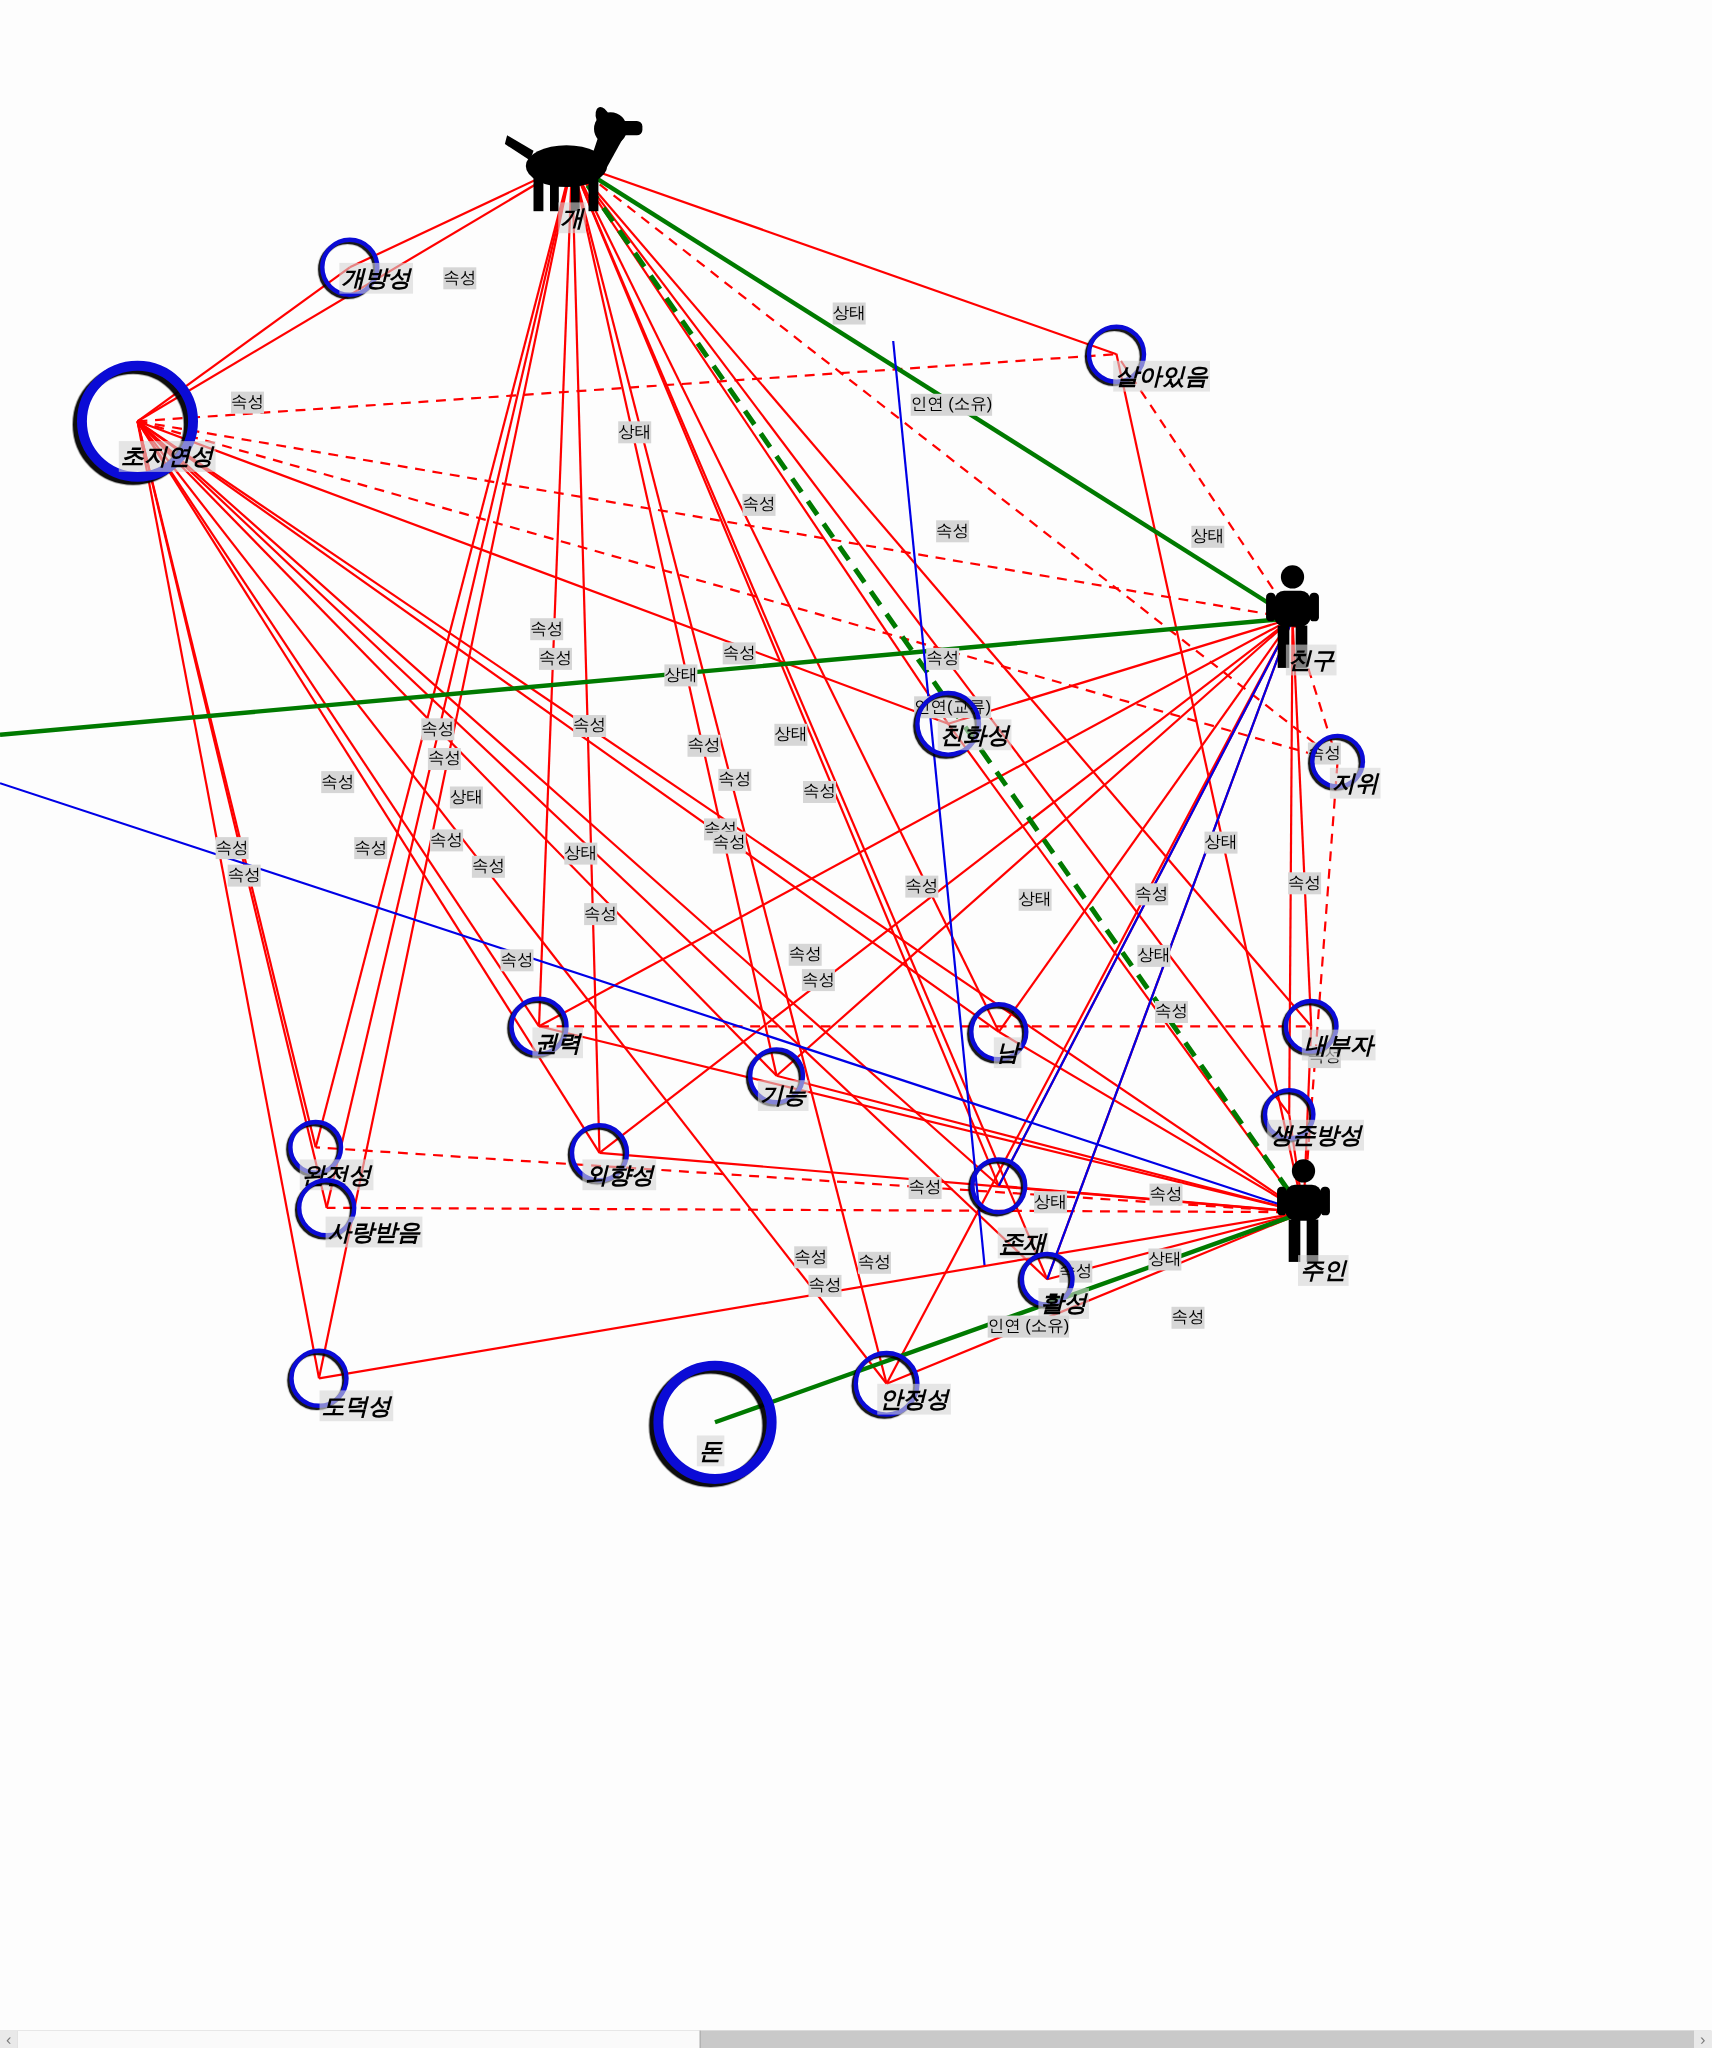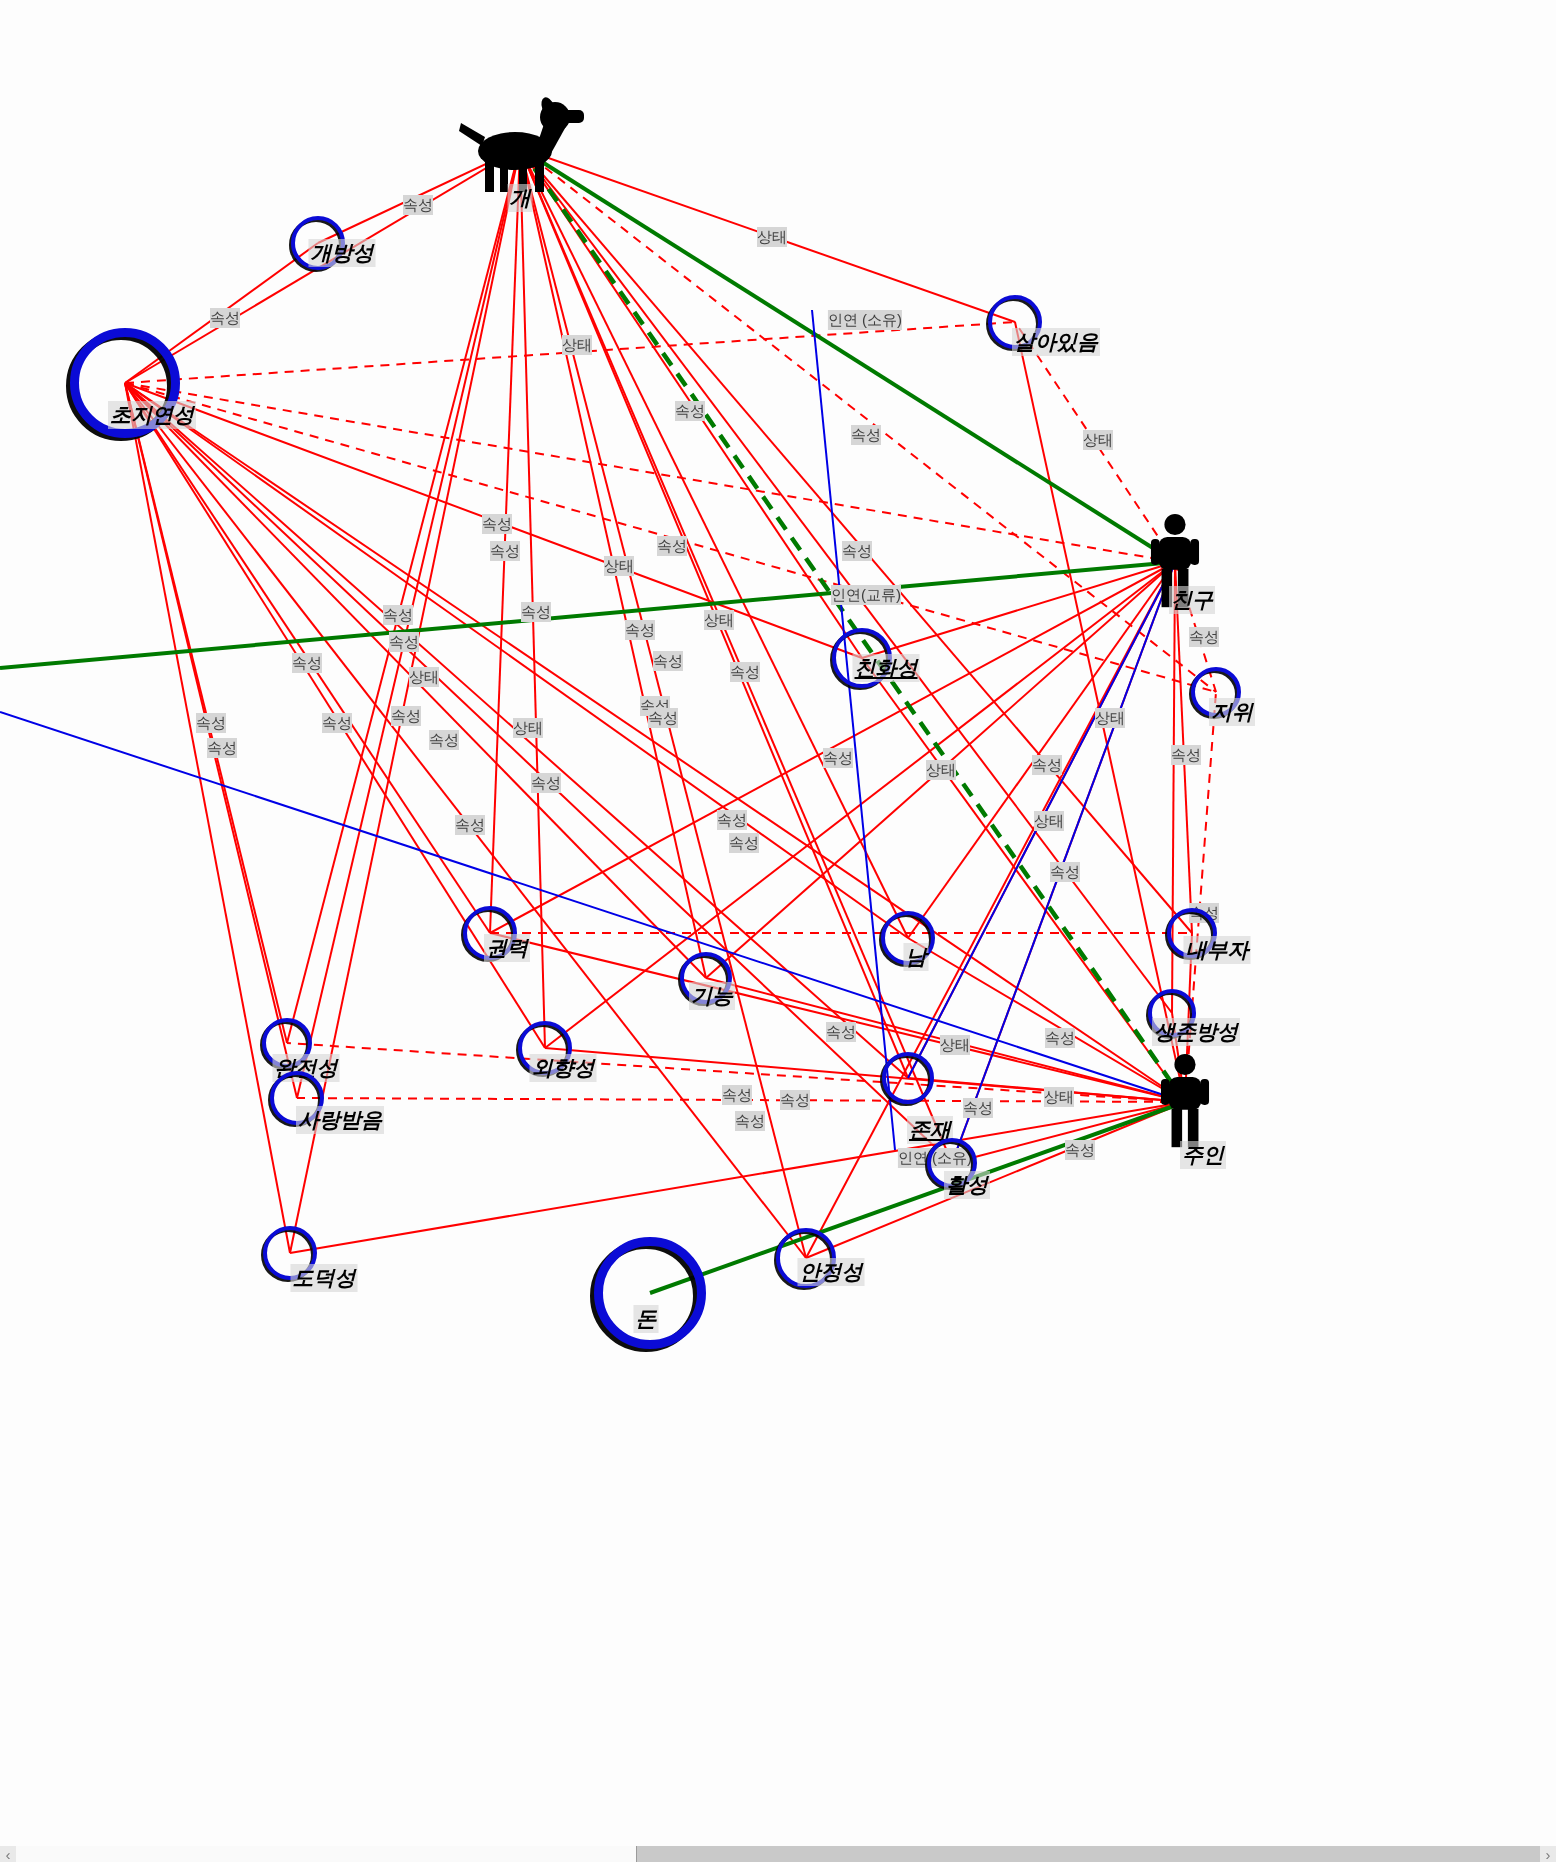--- a/index.html
+++ b/index.html
@@ -6,22 +6,22 @@
   body{
     width:1556px;height:1862px;overflow:hidden;position:relative;
     background:#fdfdfd;
     font-family:"Liberation Sans",sans-serif;
   }
   .stage{position:absolute;left:0;top:0;right:0;bottom:16px;}
   #edges{position:absolute;left:0;top:0;}
   #edge-labels,#nodes{position:absolute;left:0;top:0;width:100%;height:100%;pointer-events:none;}
   .edge-label{
     position:absolute;transform:translate(-50%,-50%);
-    background:#d6d6d6;color:#404040;font-size:15px;line-height:1.2;
-    padding:1px 0;white-space:nowrap;pointer-events:auto;
+    background:#d6d6d6;color:#000000;font-size:15px;line-height:1.2;
+    padding:1px 0;white-space:nowrap;pointer-events:auto;margin-top:48px;
   }
   .node{
     position:absolute;box-sizing:border-box;border-style:solid;border-color:#0b0bd6;
     border-radius:50%;background:transparent;pointer-events:auto;
     filter:drop-shadow(-2px 2px 0 rgba(0,0,0,.9));
   }
   .node.big{filter:drop-shadow(-4px 3px 0 rgba(0,0,0,.95));}
   .icon-node{position:absolute;pointer-events:auto;}
   .nlabel{
     position:absolute;transform:translate(-50%,-50%);
@@ -203,21 +203,21 @@
             <rect x="5" y="28" width="9" height="27" rx="4"></rect>
             <rect x="46" y="28" width="9" height="27" rx="4"></rect>
             <rect x="16" y="59" width="11" height="40"></rect>
             <rect x="33" y="59" width="11" height="40"></rect>
           </g>
         </svg></div>
       <div class="nlabel" style="left: 1192px; top: 600px;">친구</div>
       <div class="node" style="left: 1191px; top: 667px; width: 50px; height: 50px; border-width: 4px; border-color: rgb(11, 11, 214);"></div>
       <div class="nlabel" style="left: 1232px; top: 712px;">지위</div>
       <div class="node" style="left: 832px; top: 628px; width: 60px; height: 60px; border-width: 4px; border-color: rgb(11, 11, 214);"></div>
-      <div class="nlabel" style="left: 886px; top: 668px; text-decoration: underline;">친화성</div>
+      <div class="nlabel" style="left: 886px; top: 668px;">친화성</div>
       <div class="node" style="left: 1167px; top: 908px; width: 50px; height: 50px; border-width: 4px; border-color: rgb(11, 11, 214);"></div>
       <div class="nlabel" style="left: 1217px; top: 950px;">내부자</div>
       <div class="node" style="left: 1148px; top: 989px; width: 48px; height: 48px; border-width: 4px; border-color: rgb(11, 11, 214);"></div>
       <div class="nlabel" style="left: 1196px; top: 1032px;">생존방성</div>
       <div class="node" style="left: 463px; top: 906px; width: 54px; height: 54px; border-width: 4px; border-color: rgb(11, 11, 214);"></div>
       <div class="nlabel" style="left: 507px; top: 948px;">권력</div>
       <div class="node" style="left: 881px; top: 911px; width: 54px; height: 54px; border-width: 4px; border-color: rgb(11, 11, 214);"></div>
       <div class="nlabel" style="left: 916px; top: 957px;">남</div>
       <div class="node" style="left: 680px; top: 952px; width: 52px; height: 52px; border-width: 4px; border-color: rgb(11, 11, 214);"></div>
       <div class="nlabel" style="left: 712px; top: 996px;">기능</div>

